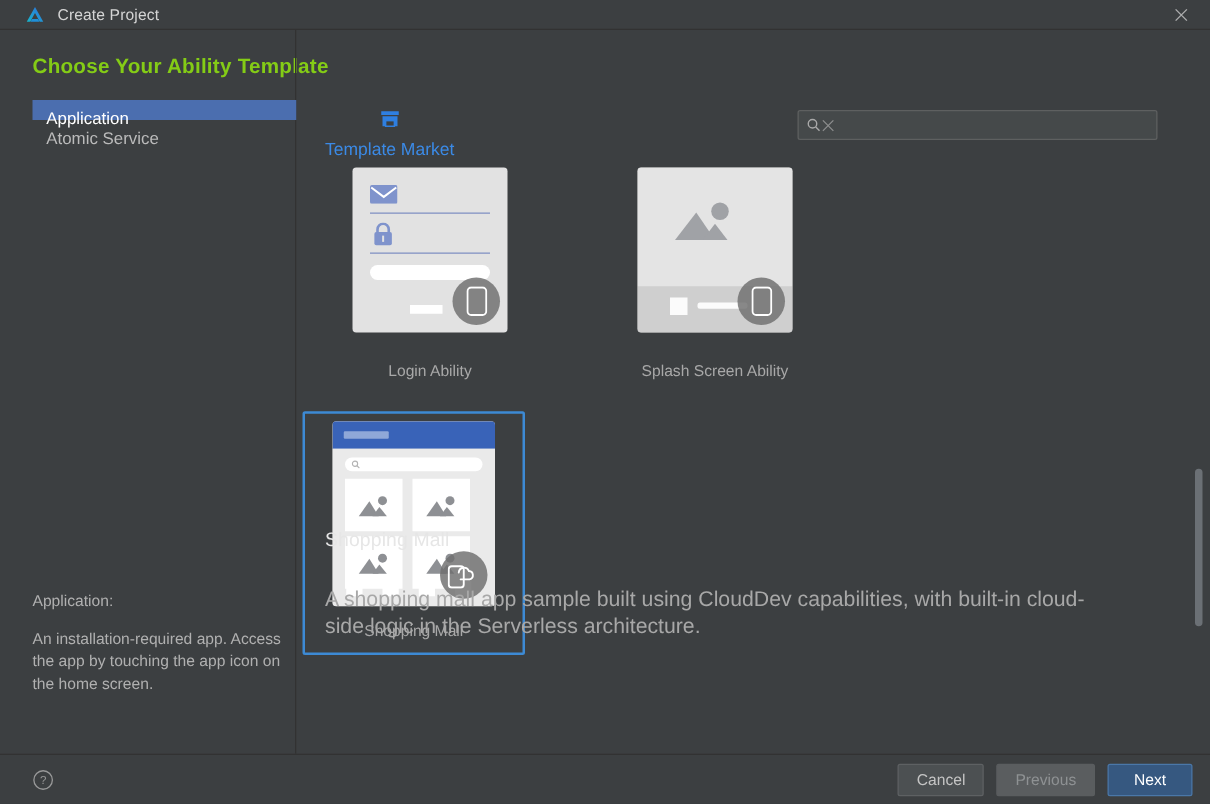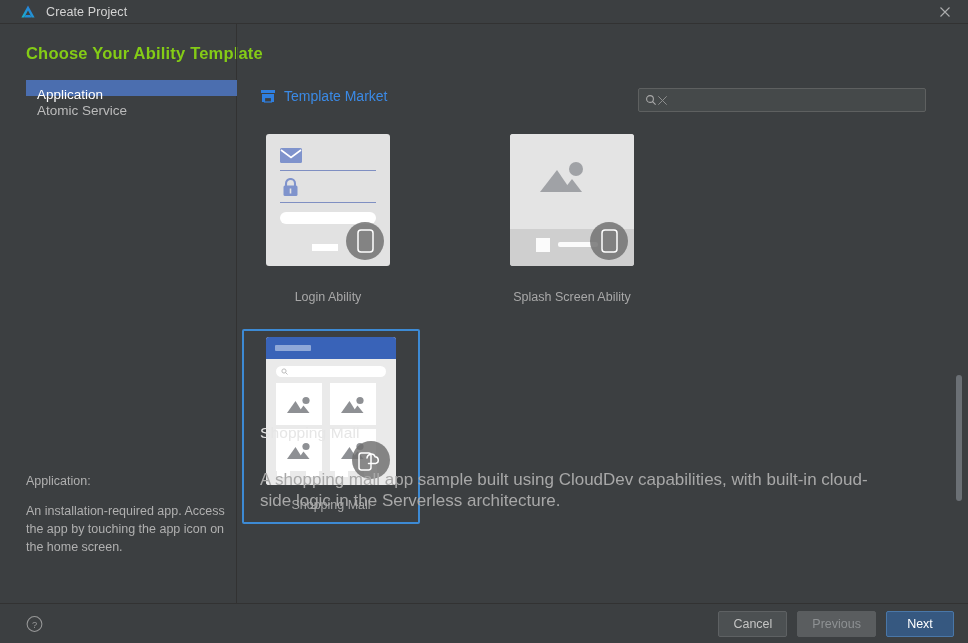--- a/index.html
+++ b/index.html
@@ -77,20 +77,21 @@
     position: absolute; left: 238px; top: 24px;
     width: 730px; height: 579px;
     overflow: hidden;
   }
   .market-link {
     position: absolute; left: 22px; top: 64px;
     display: flex; align-items: center; gap: 8px;
     color: #4a88d6;
     font-size: 14px;
     cursor: pointer;
+    flex-direction: column;
   }
   .market-link .lbl { color: #3b8ae6; }
 
   .search-box {
     position: absolute; right: 42px; top: 64px;
     width: 288px; height: 24px;
     background: #45494a;
     border: 1px solid #5e6060;
     border-radius: 2px;
     display: flex; align-items: center;
@@ -281,21 +282,21 @@
         <circle cx="5" cy="5" r="3.4" fill="none" stroke="#a9a9a9" stroke-width="1.1"></circle>
         <path d="M7.6 7.6 L10.6 10.6" stroke="#a9a9a9" stroke-width="1.1"></path>
       </svg>
       <svg class="search-clear" width="11" height="11" viewBox="0 0 11 11">
         <path d="M1.3 1.3 L9.7 9.7 M9.7 1.3 L1.3 9.7" stroke="#a5a5a5" stroke-width="1" fill="none"></path>
       </svg>
     </div>
 
     <div class="grid">
 
-      <div class="card" style="left:2px; top:0;">
+      <div class="card" style="left:18px; top:0;">
         <div class="thumb">
           <svg class="login-env" viewBox="0 0 22 15">
             <rect x="0" y="0" width="22" height="15" rx="1.5" fill="#7f93cc"></rect>
             <path d="M1 2 L11 9.5 L21 2" fill="none" stroke="#ffffff" stroke-width="1.6"></path>
           </svg>
           <div class="login-line" style="top:36px;"></div>
           <svg class="login-lock" viewBox="0 0 17 19">
             <path d="M4 8 V5.5 a4.5 4.5 0 0 1 9 0 V8" fill="none" stroke="#7f93cc" stroke-width="2.1"></path>
             <rect x="1.5" y="7.6" width="14" height="10.5" rx="1.5" fill="#7f93cc"></rect>
             <rect x="7.7" y="10.5" width="1.6" height="5" fill="#e2e2e2"></rect>

